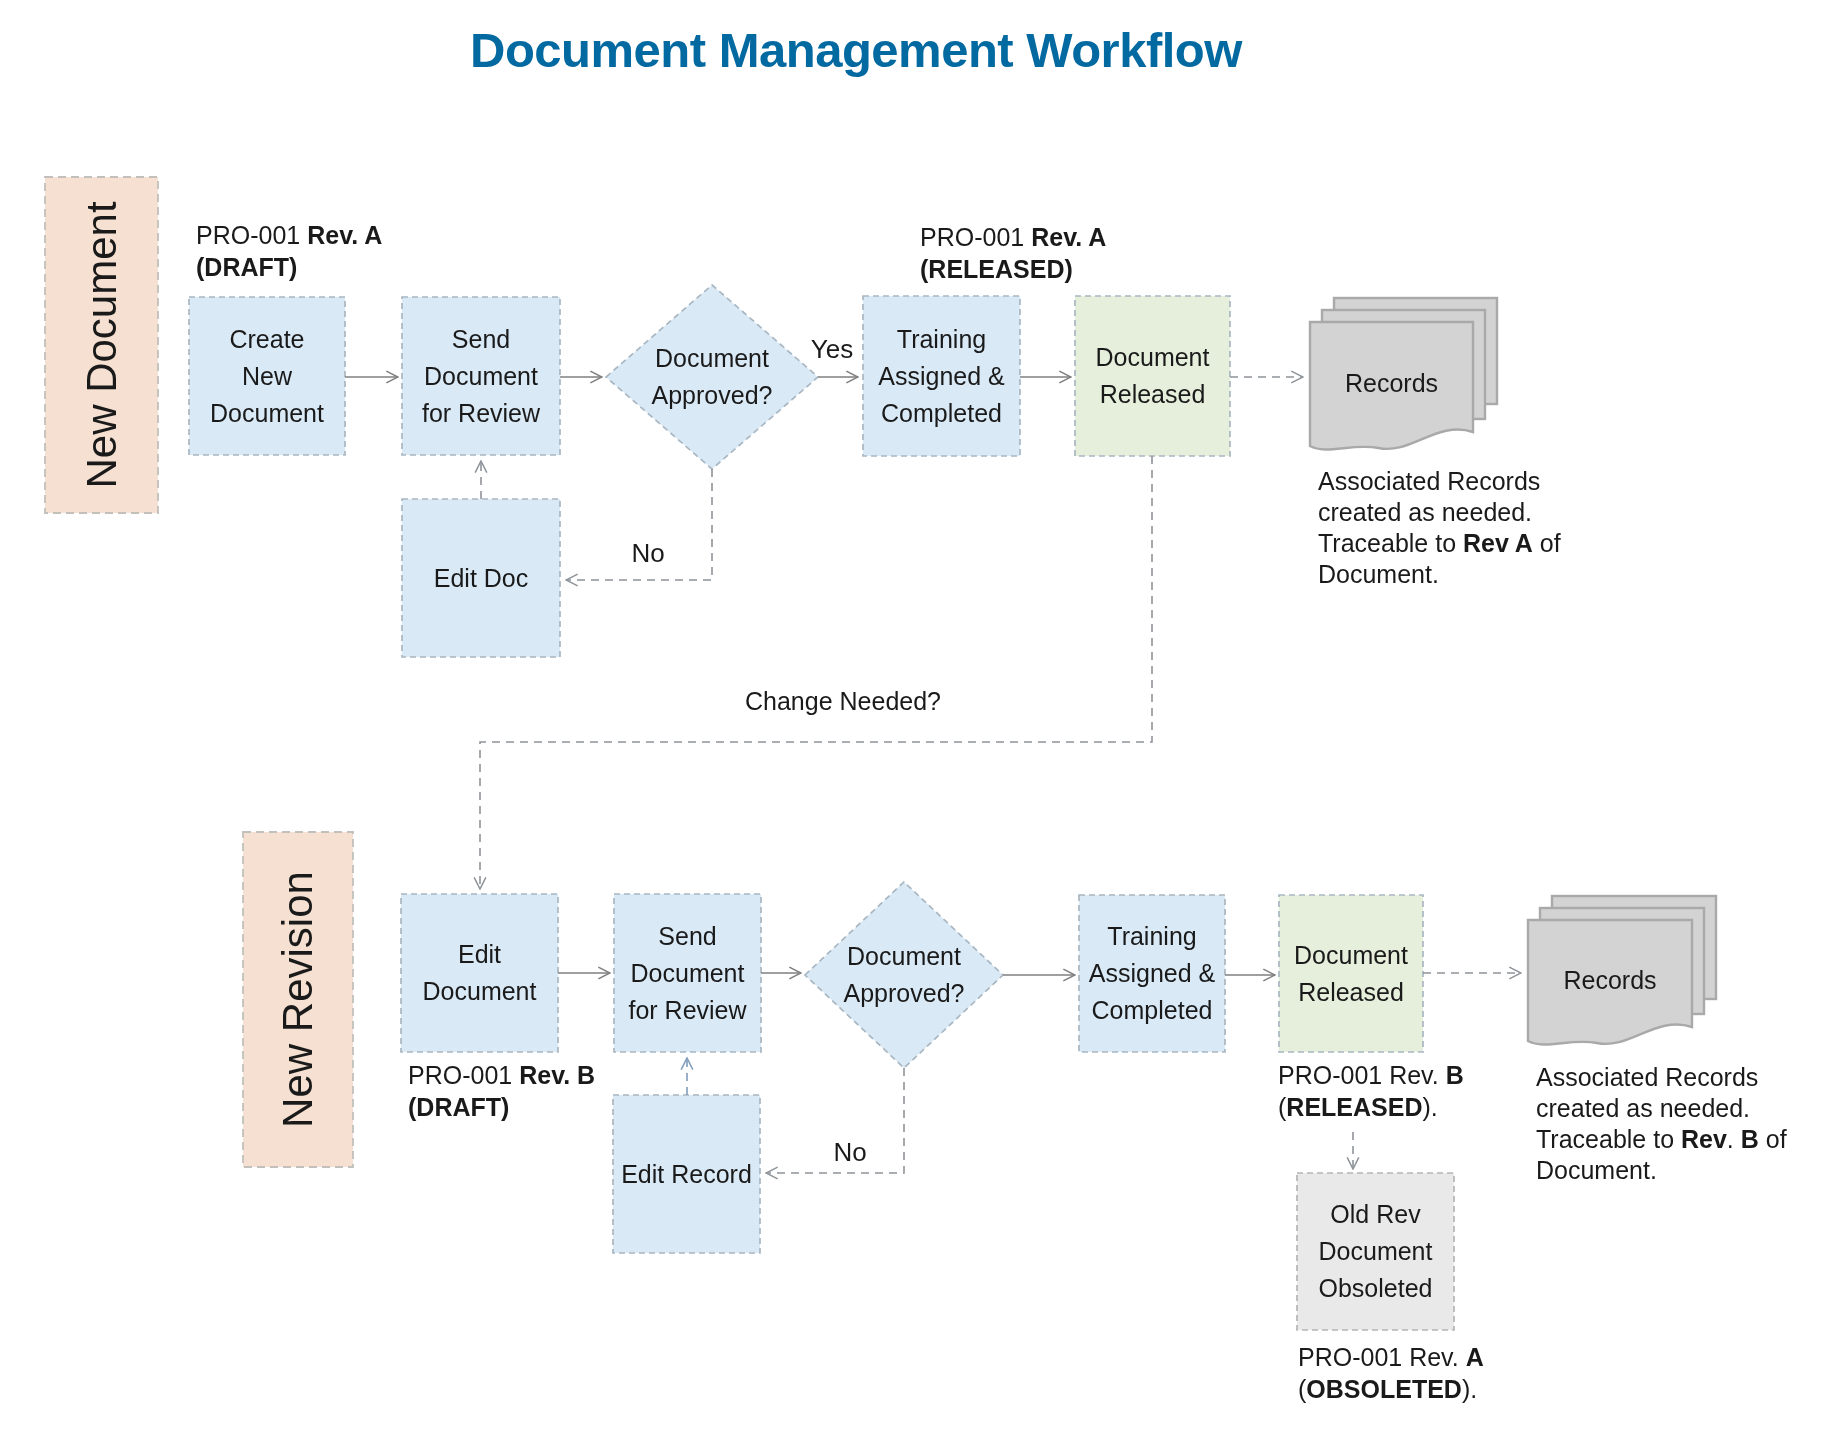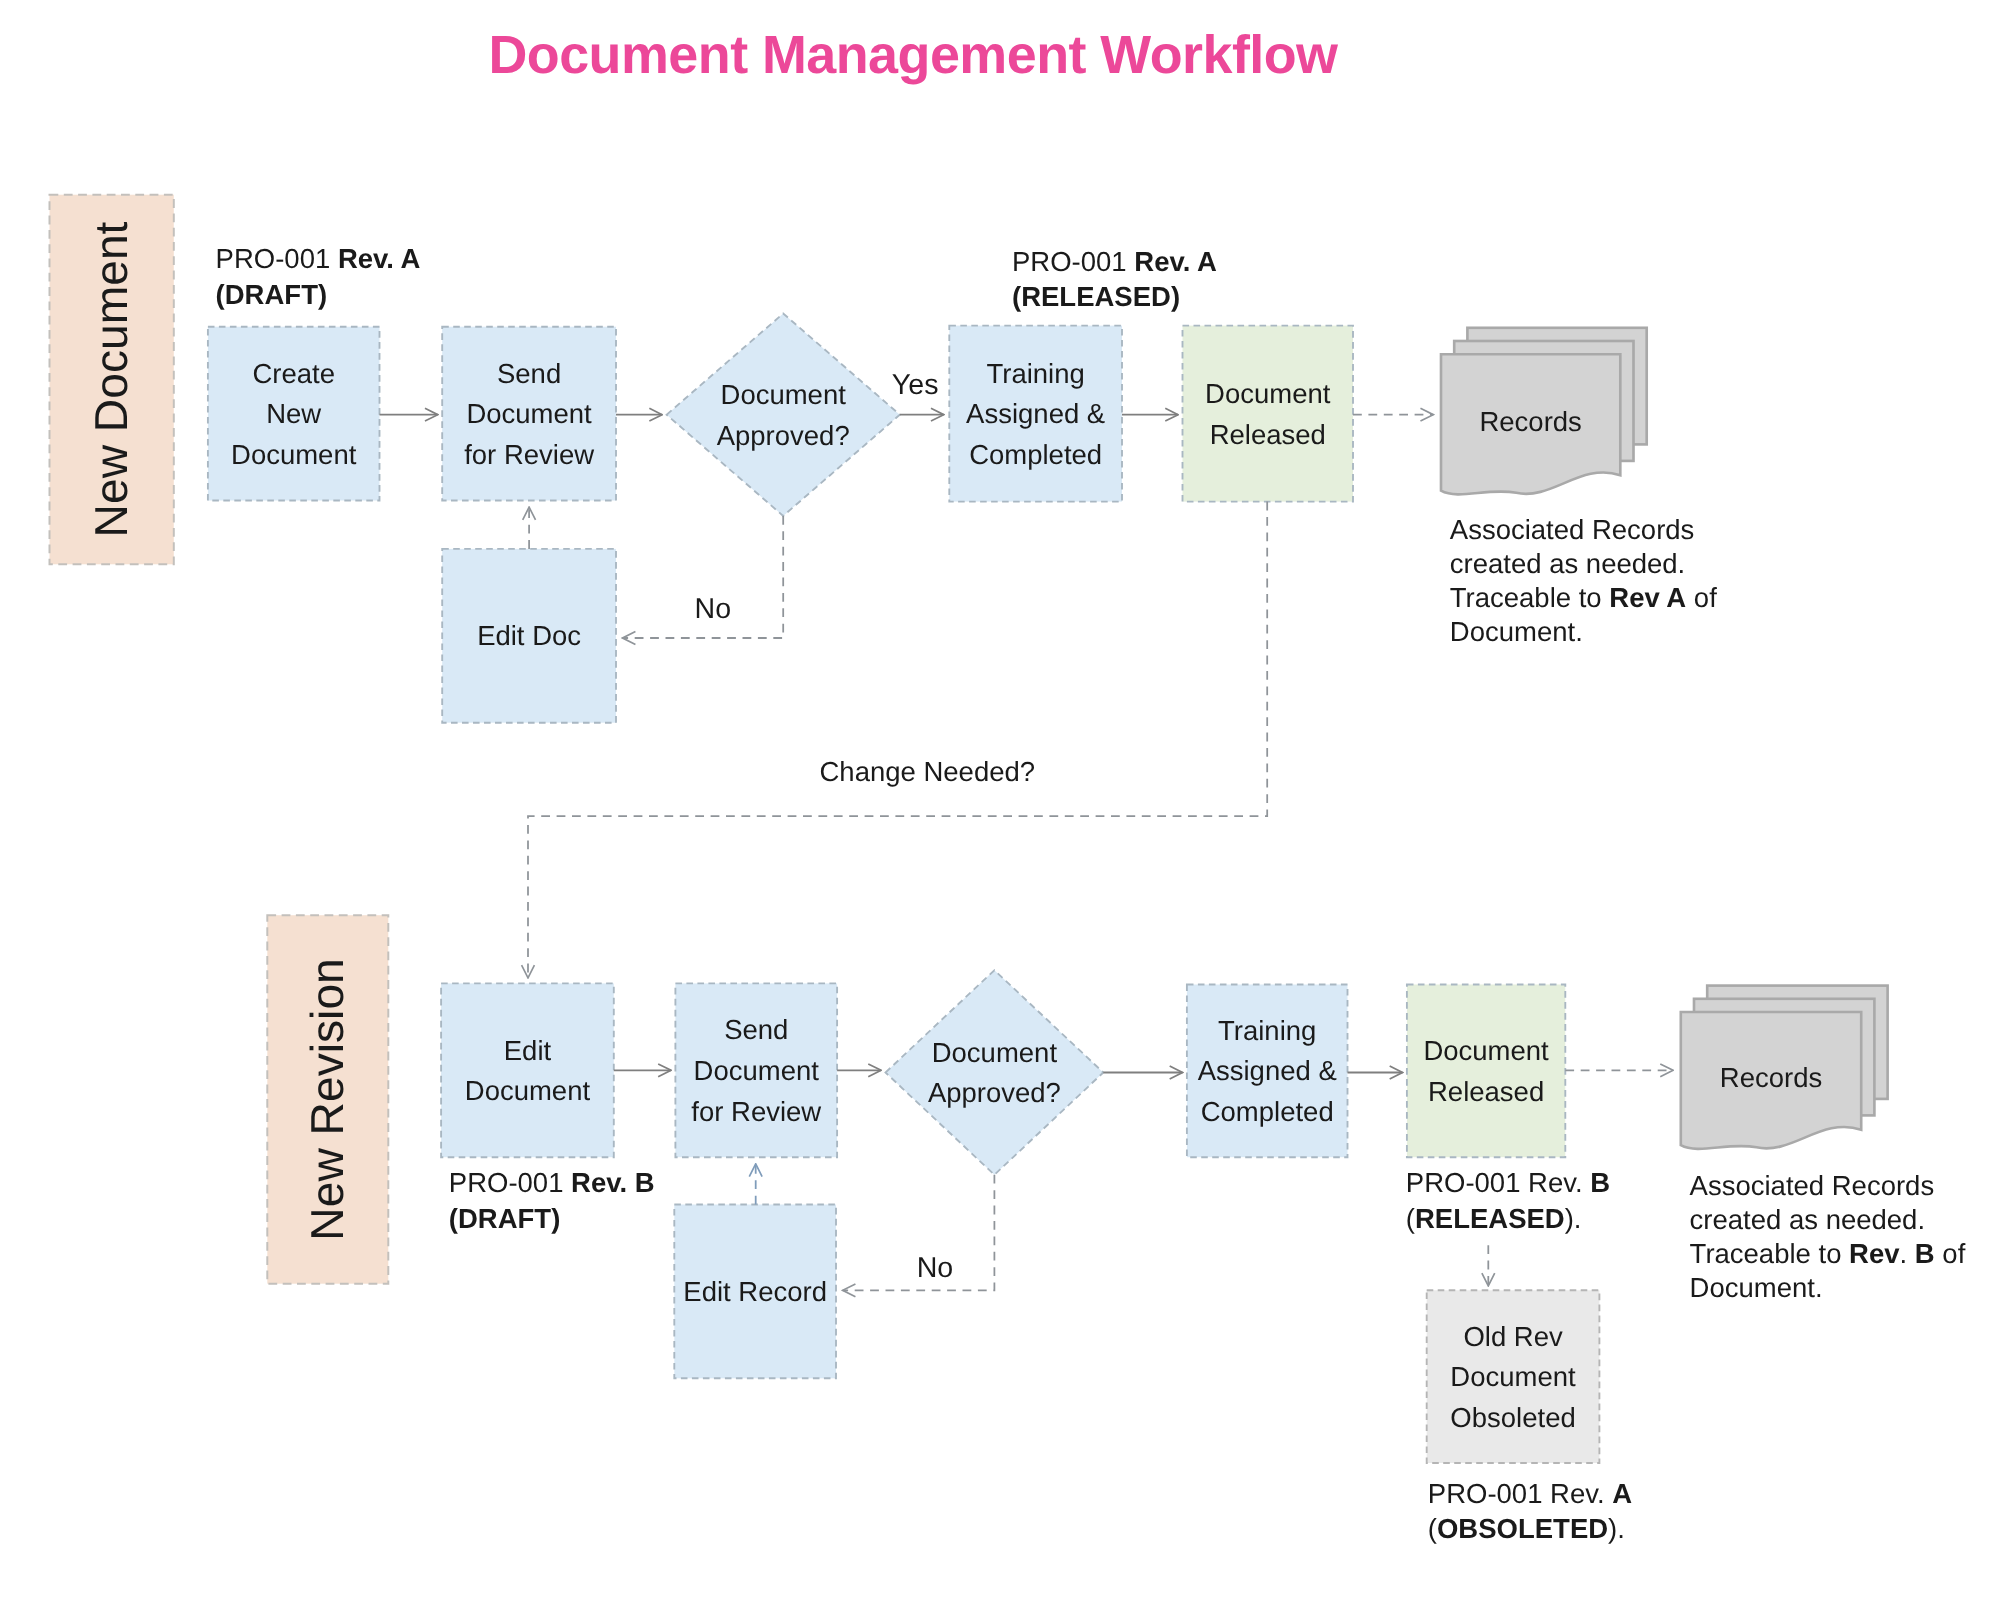--- a/index.html
+++ b/index.html
@@ -1,19 +1,19 @@
 <!DOCTYPE html>
 <html><head>
 <meta charset="utf-8">
 <style>
   html,body{margin:0;padding:0;background:#ffffff;}
   #page{position:relative;width:1832px;height:1454px;background:#ffffff;overflow:hidden;
         font-family:"Liberation Sans","DejaVu Sans",sans-serif;}
-  #page-title{position:absolute;left:444px;top:22px;margin:0;font-size:49px;font-weight:700;
-        color:#ec4899;letter-spacing:-0.5px;font-family:"Liberation Sans","DejaVu Sans",sans-serif;}
+  #page-title{position:absolute;left:470px;top:22px;margin:0;font-size:49px;font-weight:700;
+        color:#0369a1;letter-spacing:-0.5px;font-family:"Liberation Sans","DejaVu Sans",sans-serif;}
   svg{position:absolute;left:0;top:0;}
   text{font-family:"Liberation Sans","DejaVu Sans",sans-serif;fill:#1a1a1a;}
 </style>
 </head>
 <body>
 
 <div id="page">
   <h1 id="page-title">Document Management Workflow</h1>
   <svg id="diagram" width="1832" height="1454" viewBox="0 0 1832 1454" xmlns="http://www.w3.org/2000/svg">
       <defs>

